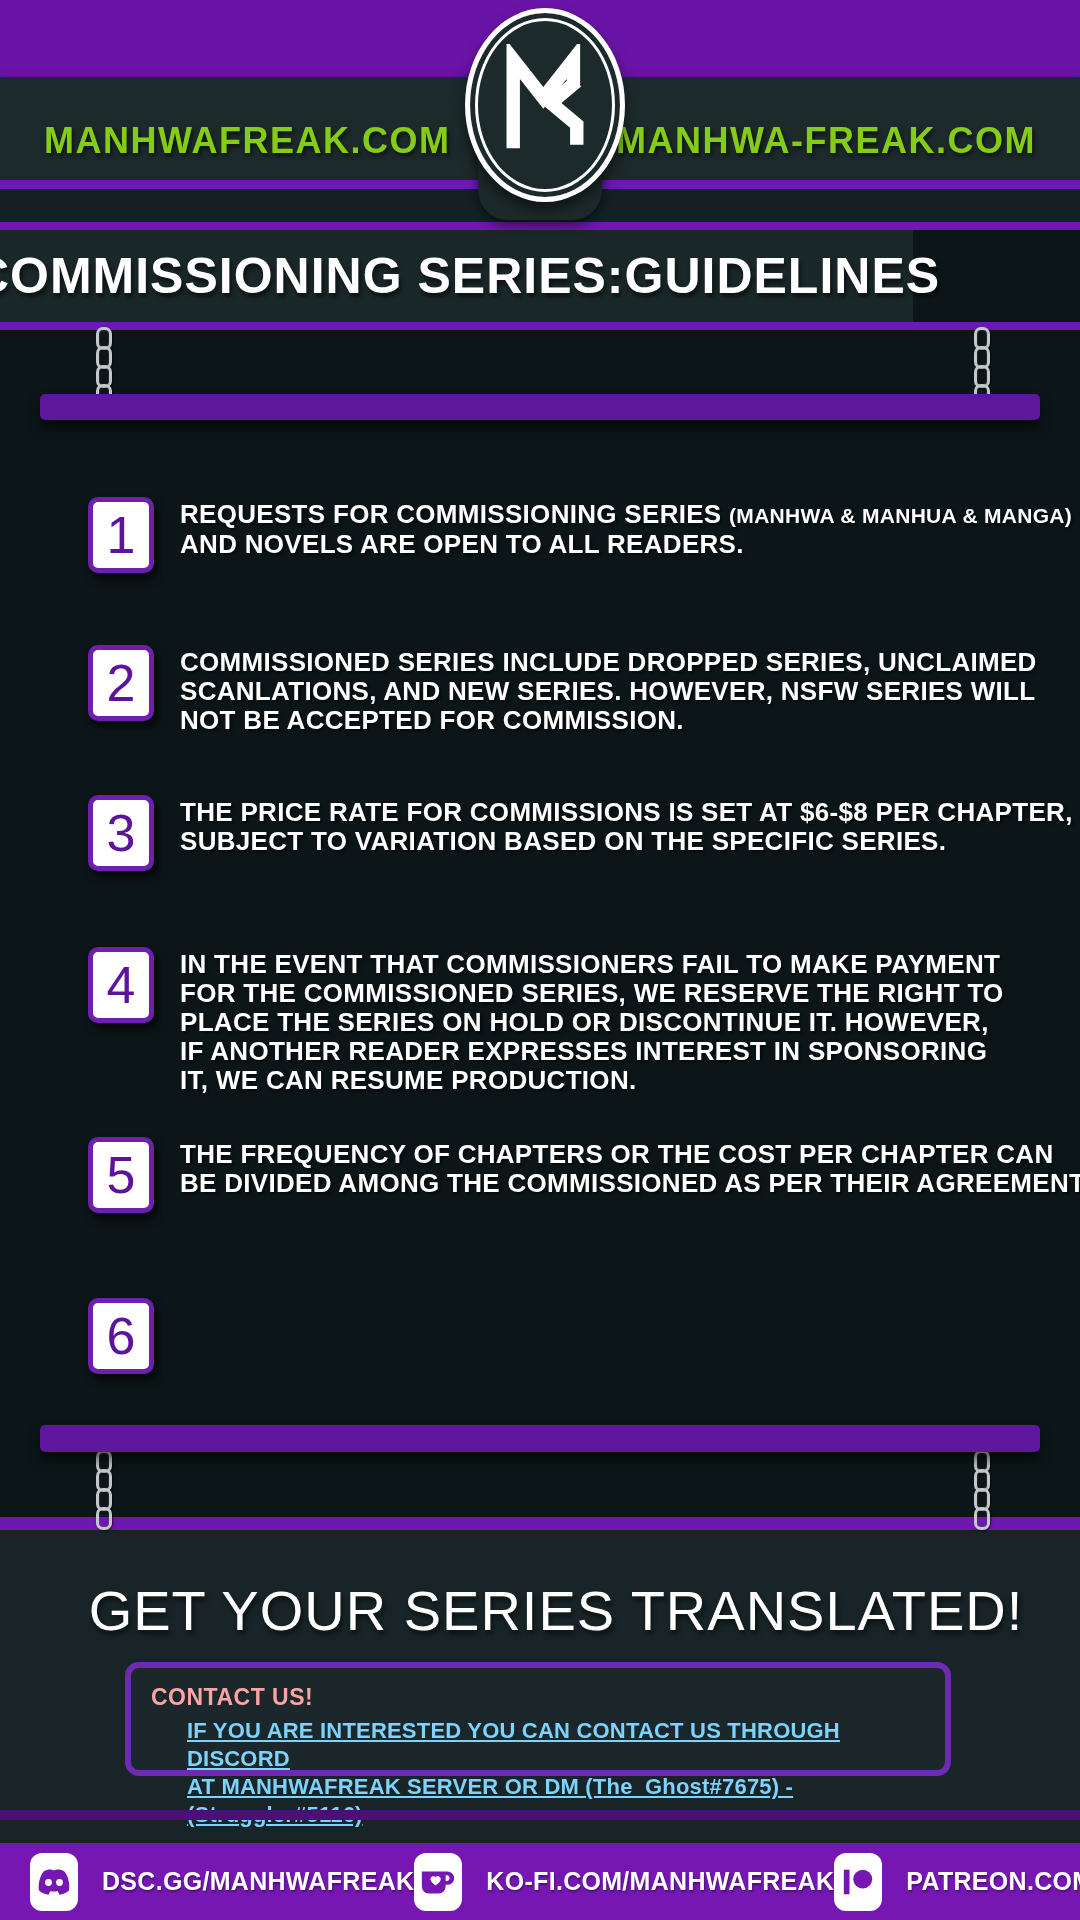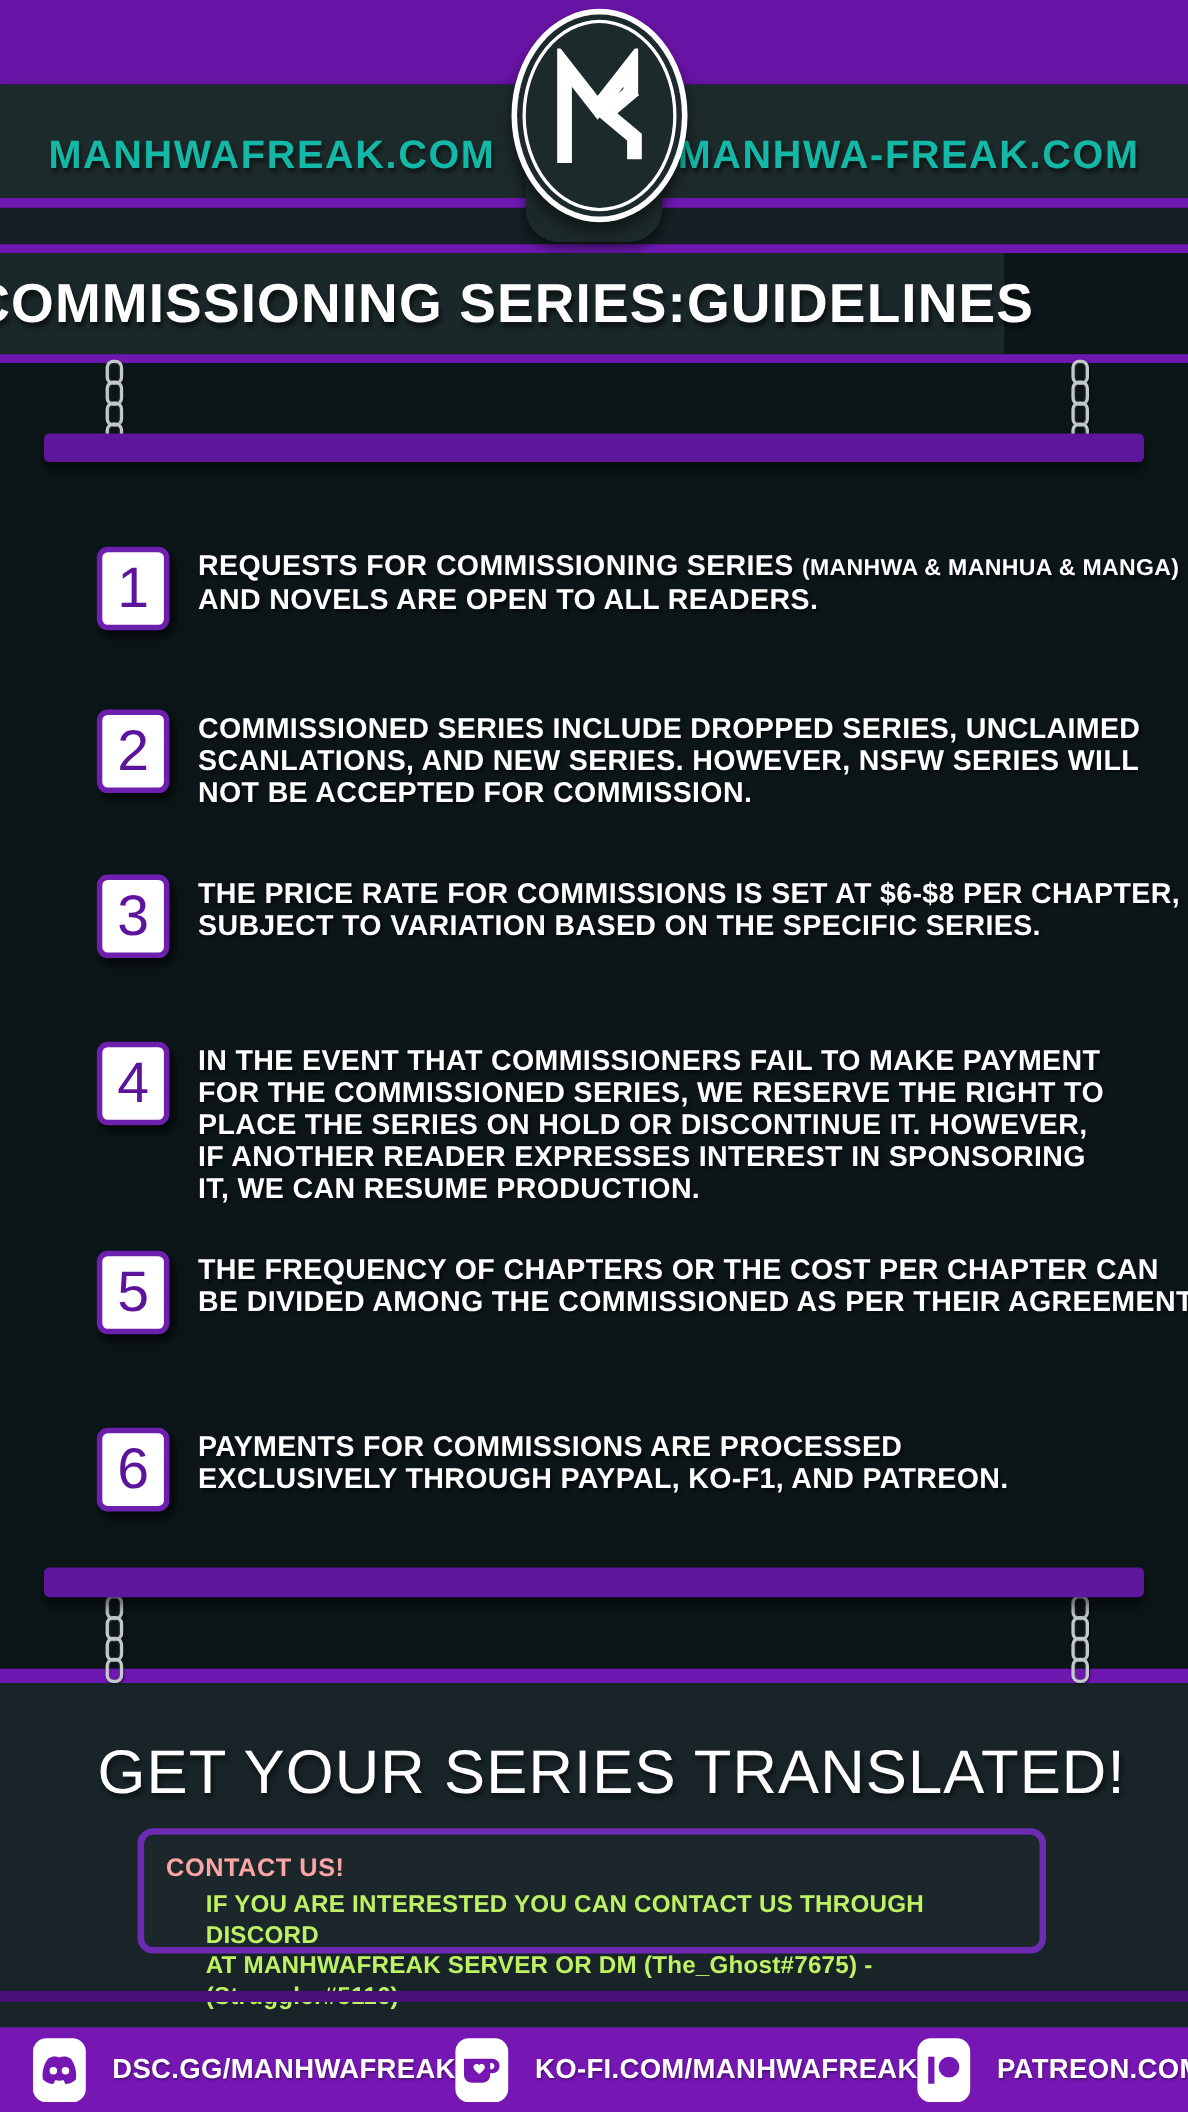--- a/index.html
+++ b/index.html
@@ -10,21 +10,21 @@
   }
   
   .top-purple{position:absolute;left:0;top:0;width:1080px;height:77px;background:#6a14a7;}
   .header-band{
     position:absolute;left:0;top:77px;width:1080px;height:103px;background:#1d2a2b;
     box-shadow:0 5px 10px rgba(0,0,0,.55);
     display:flex;justify-content:space-between;align-items:center;
     padding:24px 44px 0 44px;box-sizing:border-box;
   }
   .domain{
-    color:#14b8a6;font-size:36px;font-weight:bold;letter-spacing:1.5px;
+    color:#84cc16;font-size:36px;font-weight:bold;letter-spacing:1.5px;
     text-shadow:2px 3px 4px rgba(0,0,0,.55);white-space:nowrap;
   }
   .stripe{position:absolute;left:0;width:1080px;background:#6d18b0;}
   .stripe-header{top:180px;height:9px;}
   .gap-band{position:absolute;left:0;top:189px;width:1080px;height:33px;background:#142023;}
   .stripe-title-top{top:222px;height:8px;}
   .title-band{
     position:absolute;left:0;top:230px;width:913px;height:92px;background:#1b2829;
     display:flex;align-items:center;justify-content:center;
   }
@@ -86,21 +86,21 @@
     font-size:56px;font-weight:normal;letter-spacing:1px;text-shadow:2px 4px 5px rgba(0,0,0,.55);
     white-space:nowrap;
     padding-left:16px;
   }
   .contact-box{
     position:absolute;left:125px;top:1662px;width:826px;height:114px;box-sizing:border-box;
     background:#1b272a;border:6px solid #6d2bb2;border-radius:14px;
     padding:16px 20px 0 20px;
   }
   .contact-title{color:#fca5a5;font-size:23px;font-weight:bold;letter-spacing:.5px;}
-  .contact-lines{margin-top:6px;padding-left:36px;color:#bef264;font-size:22px;font-weight:bold;line-height:28px;letter-spacing:.2px;}
+  .contact-lines{margin-top:6px;padding-left:36px;color:#7dd3fc;font-size:22px;font-weight:bold;line-height:28px;letter-spacing:.2px;text-decoration:underline;}
   .purple-line{position:absolute;left:0;top:1810px;width:1080px;height:10px;background:#4a0f78;}
   .footer-bar{
     position:absolute;left:0;top:1843px;width:1080px;height:77px;background:#7617b4;
     display:flex;align-items:center;justify-content:space-between;
     padding:0 30px;box-sizing:border-box;
   }
   .social{display:flex;align-items:center;gap:24px;}
   .social-tile{
     width:48px;height:58px;background:#fff;border-radius:12px;flex:0 0 auto;
     display:flex;align-items:center;justify-content:center;
@@ -183,21 +183,20 @@
       <div class="gl g4">
         <div class="gl-num">4</div>
         <div class="gl-text"><span>IN THE EVENT THAT COMMISSIONERS FAIL TO MAKE PAYMENT FOR THE COMMISSIONED SERIES, WE RESERVE THE RIGHT TO PLACE THE SERIES ON HOLD OR DISCONTINUE IT. HOWEVER, IF ANOTHER READER EXPRESSES INTEREST IN SPONSORING IT, WE CAN RESUME PRODUCTION.</span></div>
       </div>
       <div class="gl g5">
         <div class="gl-num">5</div>
         <div class="gl-text"><span>THE FREQUENCY OF CHAPTERS OR THE COST PER CHAPTER CAN BE DIVIDED AMONG THE COMMISSIONED AS PER THEIR AGREEMENT.</span></div>
       </div>
       <div class="gl g6">
         <div class="gl-num">6</div>
-        <div class="gl-text"><span>PAYMENTS FOR COMMISSIONS ARE PROCESSED EXCLUSIVELY THROUGH PAYPAL, KO-F1, AND PATREON.</span></div>
       </div>
     </div>
 
   <div class="stripe stripe-bottom"></div>
   <div class="bottom-section"></div>
 
   <div class="cta-heading">GET YOUR SERIES TRANSLATED!</div>
 
   <div class="contact-box">
     <div class="contact-title">CONTACT US!</div>

